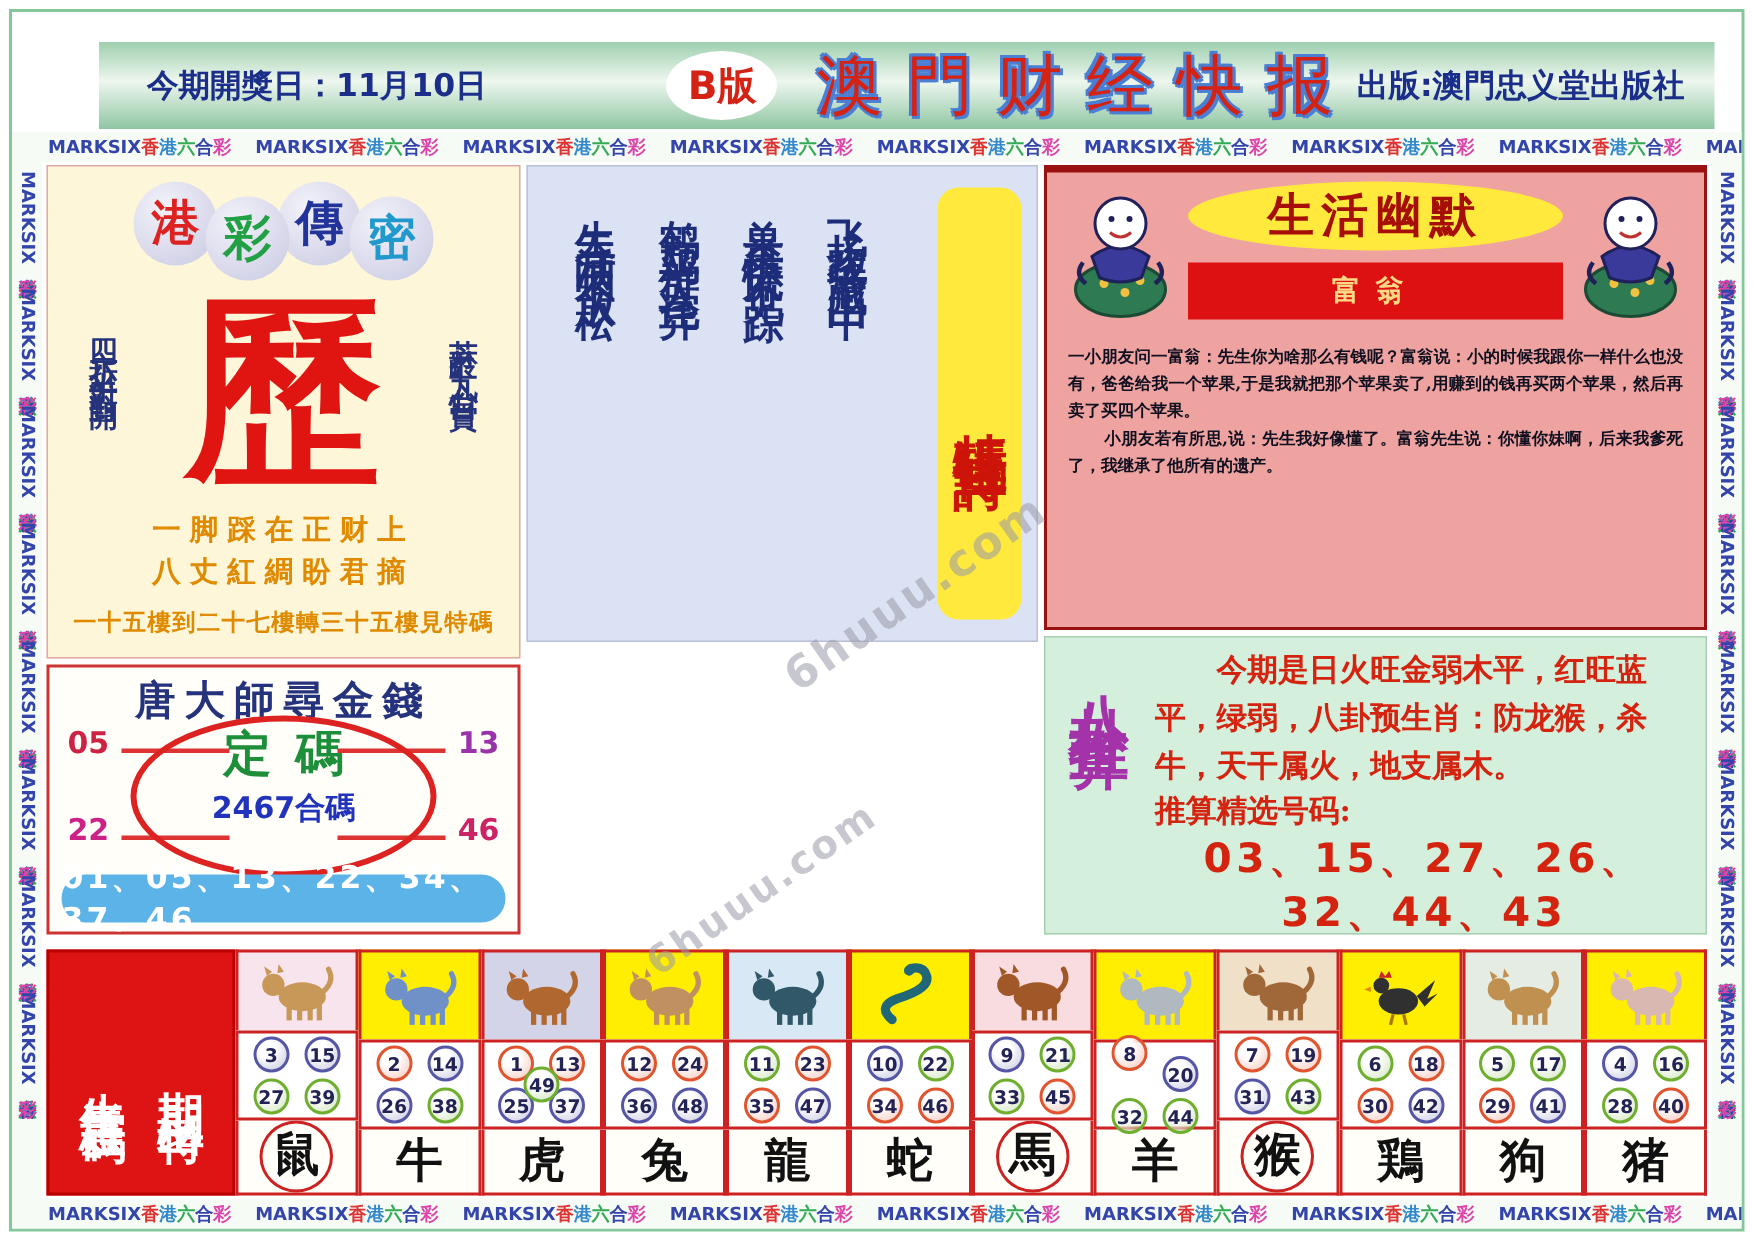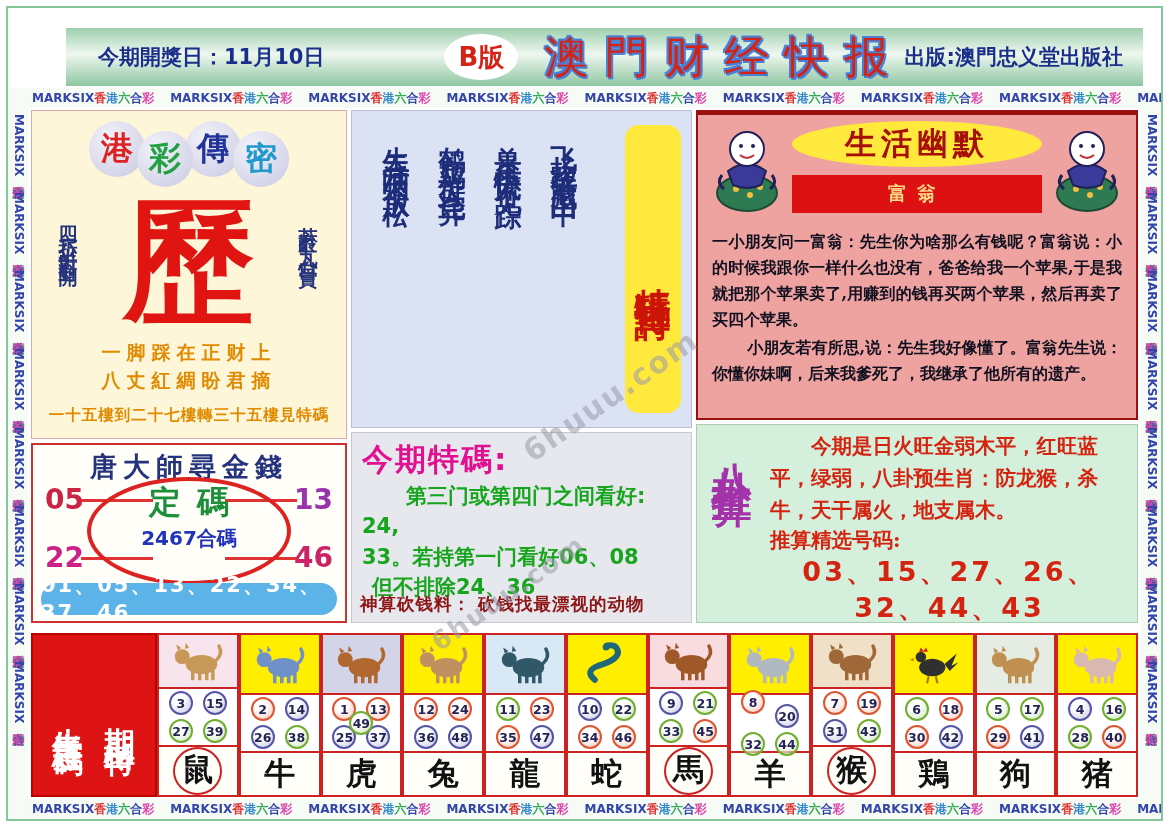--- a/index.html
+++ b/index.html
@@ -40,21 +40,21 @@
   .gc-vert { position:absolute; top:100px; writing-mode:vertical-rl; text-orientation:upright; color:#25327c; font-size:19px; font-weight:bold; letter-spacing:7px; }
   .gc-vert.left { left:24px; } .gc-vert.right { right:24px; }
   .gc-line { position:absolute; left:0; right:0; text-align:center; color:#e08a00; font-weight:bold; }
   .gc-line1 { bottom:72px; font-size:19px; letter-spacing:6px; }
   .gc-line2 { bottom:44px; font-size:19px; letter-spacing:6px; }
   .gc-line3 { bottom:12px; font-size:15.5px; letter-spacing:1px; }
 
   
   .box-tang { height:180px; background:#fffef8; border:2px solid #cc3333; position:relative; overflow:hidden; }
   .tang-title { text-align:center; color:#25327c; font-size:27px; font-weight:bold; letter-spacing:6px; padding-top:4px; font-family:"DejaVu Serif", serif; }
-  .corner-num { position:absolute; font-size:28px; font-weight:bold; }
+  .corner-num { position:absolute; font-size:20px; font-weight:bold; }
   .cn0 { left:12px; top:38px; } .cn1 { right:12px; top:38px; }
   .cn2 { left:12px; top:96px; } .cn3 { right:12px; top:96px; }
   .tang-line { position:absolute; height:3px; background:#dd3333; }
   .tl0 { left:48px; top:54px; width:72px; } .tl1 { right:48px; top:54px; width:72px; }
   .tl2 { left:48px; top:112px; width:72px; } .tl3 { right:48px; top:112px; width:72px; }
   .tang-oval { position:absolute; left:50%; top:86px; transform:translate(-50%,-50%); width:204px; height:108px; border:4px solid #dd2222; border-radius:50%; display:flex; flex-direction:column; align-items:center; justify-content:flex-start; }
   .tang-oval-label { color:#1d8f3a; font-size:32px; font-weight:bold; letter-spacing:16px; text-indent:16px; font-family:"DejaVu Serif", serif; }
   .tang-oval-sub { color:#2233bb; font-size:20px; font-weight:bold; }
   .tang-pill { position:absolute; left:8px; right:8px; bottom:6px; height:32px; background:#5cb3e8; border-radius:16px; color:#ffffff; font-size:21px; font-weight:bold; display:flex; align-items:center; justify-content:center; letter-spacing:2px; }
 
@@ -72,21 +72,21 @@
   .tema-line.i1 { text-indent:44px; }
   .tema-line.i3 { text-indent:10px; }
   .tema-footer { position:absolute; left:8px; bottom:6px; color:#8c1616; font-size:17.5px; font-weight:bold; letter-spacing:1px; }
 
   
   .box-humor { height:310px; background:#efa3a0; border:2px solid #991111; border-top-width:5px; padding:4px 10px; overflow:hidden; }
   .humor-top { display:flex; align-items:center; justify-content:space-between; }
   .humor-center { display:flex; flex-direction:column; align-items:center; flex:1; }
   .humor-title { background:#ffe93c; border-radius:50%; width:250px; height:46px; display:flex; align-items:center; justify-content:center; color:#a50f08; font-size:31px; font-weight:bold; letter-spacing:5px; font-family:"DejaVu Serif", serif; }
   .humor-sub { margin-top:8px; background:#dd1111; width:250px; height:38px; display:flex; align-items:center; justify-content:center; color:#ffd884; font-size:19px; font-weight:bold; letter-spacing:10px; }
-  .humor-text { margin-top:14px; color:#101020; font-size:16px; font-weight:bold; line-height:1.62; text-align:justify; padding:0 4px; font-family:"DejaVu Serif", serif; }
+  .humor-text { margin-top:14px; color:#101020; font-size:11px; font-weight:bold; line-height:1.62; text-align:justify; padding:0 4px; font-family:"DejaVu Serif", serif; }
   .humor-text.p2 { margin-top:2px; text-indent:2.2em; }
 
   
   .box-bagua { height:199px; background:#d5efdd; border:1px solid #a8d0b0; display:flex; padding:6px 8px; overflow:hidden; }
   .bagua-title { writing-mode:vertical-rl; text-orientation:upright; color:#a433aa; font-size:40px; font-weight:bold; letter-spacing:8px; margin-right:10px; font-family:"DejaVu Serif", serif; }
   .bagua-body { flex:1; display:flex; flex-direction:column; }
   .bagua-para { color:#d42410; font-size:20.5px; font-weight:bold; line-height:1.55; text-indent:2em; font-family:"DejaVu Serif", serif; }
   .bagua-para2 { color:#d42410; font-size:20.5px; font-weight:bold; font-family:"DejaVu Serif", serif; }
   .bagua-nums { color:#d42410; font-size:27px; font-weight:bold; letter-spacing:3px; text-align:center; margin-top:auto; padding-bottom:4px; }
 
@@ -191,27 +191,20 @@
                   <div class="poem-col">生吞活咽不放松</div>
                   <div class="poem-col">鹤立鸡群人诧异</div>
                   <div class="poem-col">兽类惊慌不见踪</div>
                   <div class="poem-col">飞扬跋涉藏山中</div>
                 </div>
               <div class="poem-banner">
                 <span>特碼生肖詩</span>
               </div>
             </div>
 
-            <div class="box-tema">
-              <div class="tema-title">今期特碼:</div>
-              <div class="tema-line i1">第三门或第四门之间看好: 24,</div>
-              <div class="tema-line">33。若持第一门看好06、08</div>
-              <div class="tema-line i3">但不排除24、36</div>
-              <div class="tema-footer">神算砍钱料： 砍钱找最漂视的动物</div>
-            </div>
           </div>
 
           <div class="col col-right">
             <div class="box-humor">
               <div class="humor-top">
                 <svg class="mascot" width="78" height="96" viewBox="0 0 78 96">
                   <ellipse cx="39" cy="74" rx="30" ry="18" fill="#2e7a52" stroke="#1c4a34" stroke-width="2"></ellipse>
                   <circle cx="28" cy="70" r="3" fill="#f0c040"></circle>
                     <circle cx="42" cy="76" r="3" fill="#f0c040"></circle>
                     <circle cx="52" cy="68" r="3" fill="#f0c040"></circle>

